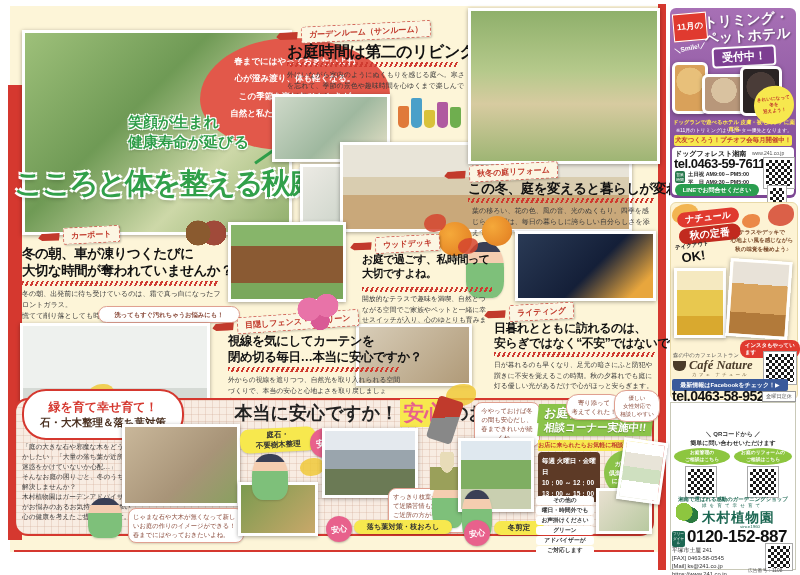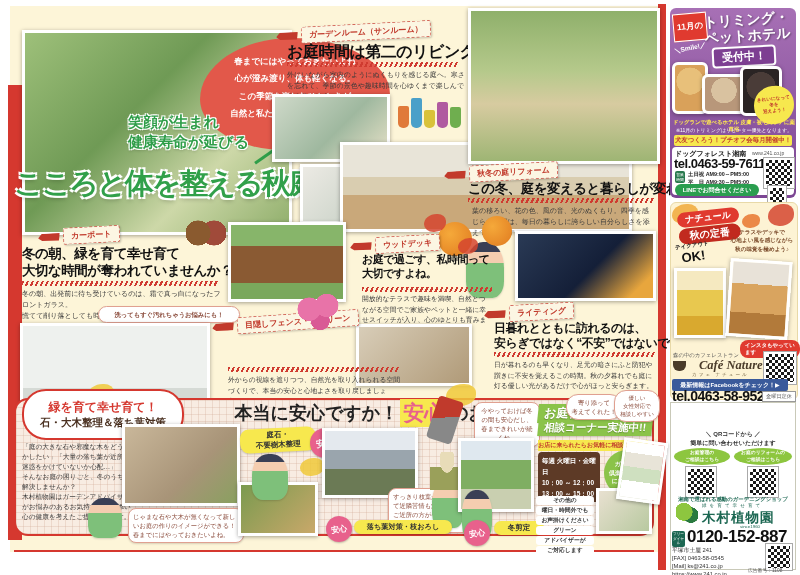--- a/index.html
+++ b/index.html
@@ -86,21 +86,21 @@
   <div class="abs ph" style="left:515px;top:231px;width:141px;height:70px;background:linear-gradient(135deg,#2a3a55,#141f38 55%,#e8a63d 88%);"></div>
   <div class="abs" style="left:438px;top:222px;width:34px;height:34px;background:radial-gradient(circle at 35% 35%,#f5a93a,#e07a1f);border-radius:50%;"></div>
   <div class="abs leafdec" style="left:424px;top:214px;width:22px;height:18px;background:#d5452f;"></div>
   <div class="abs girl" style="left:466px;top:242px;width:38px;height:56px;"></div>
 
   <div class="abs" style="left:186px;top:220px;width:40px;height:26px;background:radial-gradient(circle at 30% 50%,#8a5a2f 0 40%,transparent 41%),radial-gradient(circle at 70% 50%,#a04a3a 0 40%,transparent 41%);"></div>
   <div class="abs tagrow" style="left:38px;top:227px;transform:rotate(-3deg);">
     <span class="pen"></span>
     <span class="tag">カーポート</span>
   </div>
-  <div class="abs stitle pl" style="left:22px;top:246px;font-size:13.5px;">冬の朝、緑を育て幸せ育て
+  <div class="abs stitle pl" style="left:22px;top:246px;font-size:13.5px;">冬の朝、車が凍りつくたびに
 大切な時間が奪われていませんか？</div>
   <div class="abs hatch" style="left:22px;top:281px;width:196px;"></div>
   <div class="abs btext pl" style="left:22px;top:289px;width:205px;">冬の朝、出発前に待ち受けているのは、霜で真っ白になったフロントガラス。
 慌てて削り落としても時間はかかり、指先はかじかみ、心も落ち着きません。</div>
   <div class="abs sp" style="left:98px;top:306px;width:132px;font-weight:bold;text-align:center;border-radius:10px;">洗ってもすぐ汚れちゃうお悩みにも！</div>
   <div class="abs ph" style="left:20px;top:323px;width:190px;height:118px;background:linear-gradient(180deg,#eef1ee 0 55%,#d5dad5 55% 75%,#b5bab5 75%);"></div>
 
   <div class="abs ph" style="left:228px;top:222px;width:118px;height:80px;background:linear-gradient(180deg,#87b56a 0 28%,#8a5a33 28% 78%,#7aa85c 78%);"></div>
   <div class="abs tagrow" style="left:350px;top:236px;transform:rotate(-3deg);">
     <span class="pen"></span>
@@ -111,20 +111,22 @@
   <div class="abs hatch" style="left:362px;top:287px;width:130px;"></div>
   <div class="abs btext" style="left:362px;top:294px;width:130px;font-size:6.8px;">開放的なテラスで趣味を満喫、自然とつながる空間でご家族やペットと一緒に幸せスイッチが入り、心のゆとりも育みます。</div>
   <div class="abs" style="left:482px;top:216px;width:30px;height:30px;background:radial-gradient(circle at 35% 35%,#f5a93a,#e07a1f);border-radius:50%;"></div>
   <div class="abs leafdec" style="left:458px;top:238px;width:20px;height:16px;background:#d5452f;"></div>
   <div class="abs ph" style="left:356px;top:324px;width:116px;height:62px;background:linear-gradient(135deg,#d8cdb8,#b09a78);"></div>
 
   <div class="abs tagrow" style="left:212px;top:314px;transform:rotate(-4deg);">
     <span class="pen"></span>
     <span class="tag">目隠しフェンス・スクリーン</span>
   </div>
+  <div class="abs stitle pl" style="left:228px;top:334px;font-size:12.5px;">視線を気にしてカーテンを
+閉め切る毎日…本当に安心ですか？</div>
   <div class="abs hatch" style="left:228px;top:367px;width:172px;"></div>
   <div class="abs btext" style="left:228px;top:375px;width:172px;font-size:6.8px;">外からの視線を遮りつつ、自然光を取り入れられる空間づくりで、本当の安心と心地よさを取り戻しましょう。</div>
   <div class="abs" style="left:296px;top:294px;width:44px;height:38px;background:radial-gradient(circle at 30% 40%,#e873a8 0 30%,transparent 31%),radial-gradient(circle at 70% 30%,#e873a8 0 28%,transparent 29%),radial-gradient(circle at 55% 70%,#d95a95 0 26%,transparent 27%);"></div>
 
   <div class="abs tagrow" style="left:484px;top:304px;transform:rotate(-3deg);">
     <span class="pen"></span>
     <span class="tag">ライティング</span>
   </div>
   <div class="abs stitle pl" style="left:494px;top:321px;font-size:12px;">日暮れとともに訪れるのは、
 安らぎではなく“不安”ではないですか？</div>
@@ -238,21 +240,21 @@
 心地よい風を感じながら
 秋の味覚を極めよう♪</div>
   <div class="abs" style="left:676px;top:242px;transform:rotate(-8deg);text-align:center;">
     <div style="font-size:5.5px;font-weight:bold;color:#222;">テイクアウト</div>
     <div style="font-size:13px;font-weight:900;color:#111;">OK!</div>
   </div>
   <div class="abs ph" style="left:674px;top:268px;width:52px;height:70px;background:linear-gradient(180deg,#f5e9c0 0 30%,#e8c84f 30% 70%,#d9a92f 70%);"></div>
   <div class="abs ph" style="left:728px;top:260px;width:62px;height:78px;background:linear-gradient(180deg,#e8e2d8 0 30%,#d9a45f 30% 70%,#b27a3a 70%);transform:rotate(4deg);"></div>
   <div class="abs" style="left:740px;top:340px;background:#e03a2f;color:#fff;font-size:5.4px;font-weight:bold;padding:2px 5px;border-radius:8px;">インスタもやっています</div>
   <div class="abs" style="left:673px;top:352px;font-size:5.4px;color:#555;">森の中のカフェレストラン</div>
-  <div class="abs" style="left:673px;top:358px;display:flex;align-items:center;gap:13px;">
+  <div class="abs" style="left:673px;top:358px;display:flex;align-items:center;gap:3px;">
     <span style="width:13px;height:10px;background:#4a3b2a;border-radius:0 0 6px 6px;display:inline-block;"></span>
     <span style="font-size:12.5px;font-weight:bold;font-style:italic;color:#4a3b2a;font-family:'Liberation Serif','DejaVu Serif',serif;">Café Nature</span>
   </div>
   <div class="abs" style="left:692px;top:372px;font-size:4.6px;color:#7a6a4a;letter-spacing:2px;">カフェ ナチュール</div>
   <div class="abs qr" style="left:764px;top:352px;width:28px;height:28px;"></div>
   <div class="abs" style="left:672px;top:379px;width:116px;background:#3a5a9b;color:#fff;font-size:6px;font-weight:bold;text-align:center;padding:1.5px 0;border-radius:2px;">最新情報はFacebookをチェック！▶</div>
   <div class="abs" style="left:672px;top:388px;font-size:14px;font-weight:900;color:#111;letter-spacing:-0.5px;">tel.0463-58-9522</div>
   <div class="abs" style="left:762px;top:391px;border:1px solid #999;color:#555;font-size:5.2px;padding:1px 3px;background:#fff;">金曜日定休</div>
 
   <div class="abs" style="left:670px;top:402px;width:126px;height:168px;background:#fff;border:1px solid #c9c9b8;box-sizing:border-box;"></div>

